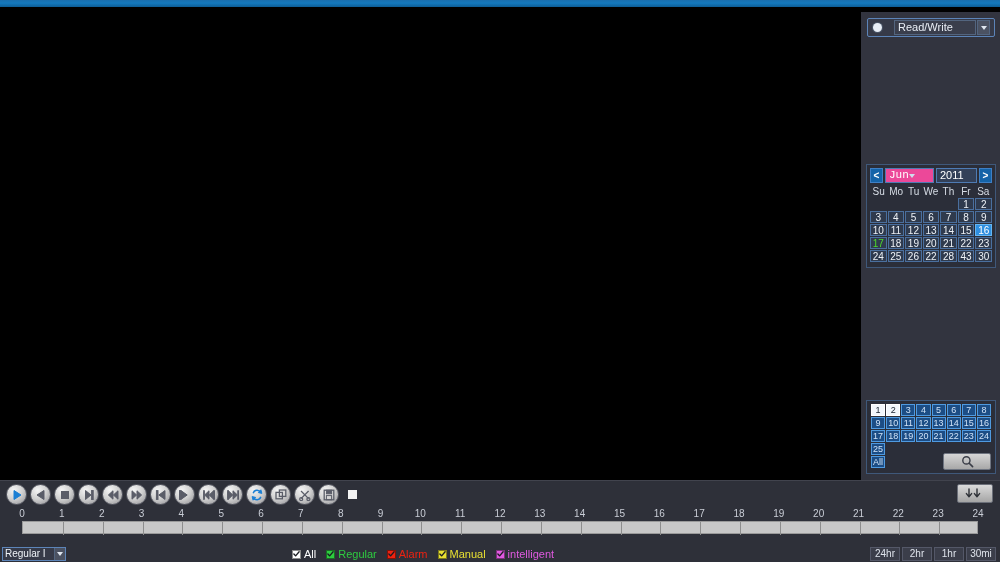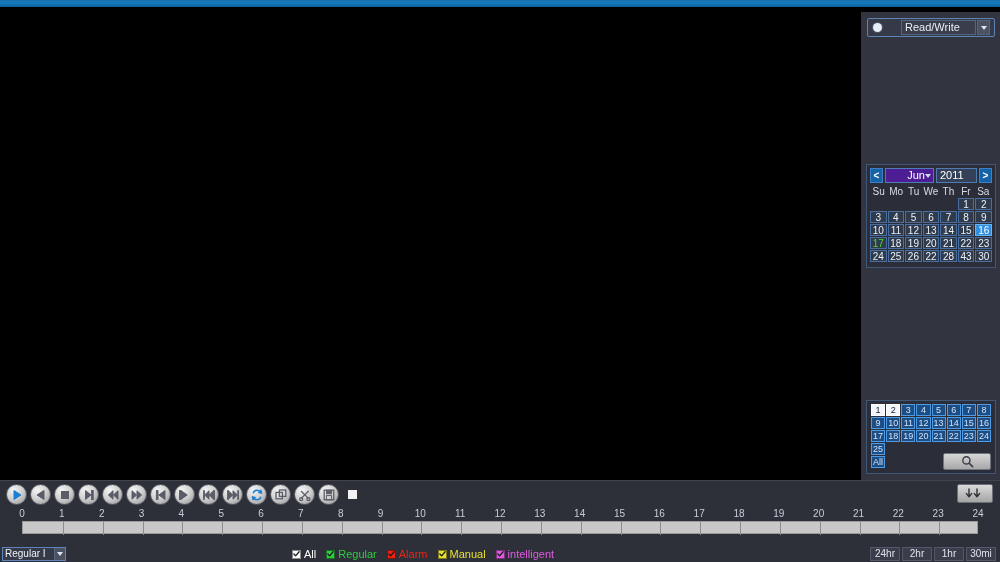--- a/index.html
+++ b/index.html
@@ -42,21 +42,21 @@
     border: 1px solid #5c84b8;
     border-radius: 2px;
     display: flex; align-items: center;
   }
   .rw-radio {
     width: 9px; height: 9px; border-radius: 50%;
     background: #e8eef6; margin-left: 5px; flex: 0 0 auto;
     box-shadow: 0 0 0 1px #4a5567;
   }
   .rw-field {
-    margin-left: 19px; height: 15px; flex: 1 1 auto;
+    margin-left: 12px; height: 15px; flex: 1 1 auto;
     border: 1px solid #53657f; background: #3a3e4c;
     color: #e9eef5; font-size: 11px; line-height: 13px;
     padding-left: 3px; overflow: hidden; white-space: nowrap;
   }
   .rw-arrow {
     width: 13px; height: 15px; margin-right: 4px; margin-left: 1px;
     border: 1px solid #53657f; background: #4b5262;
     display: flex; align-items: center; justify-content: center;
     flex: 0 0 auto;
   }
@@ -70,24 +70,25 @@
     position: absolute; left: 5px; top: 152px; width: 130px; height: 104px;
     background: #2b2e39; border: 1px solid #3f587a; padding: 3px;
   }
   .cal-head { display: flex; height: 15px; gap: 2px; align-items: stretch; }
   .cal-nav {
     width: 13px; background: #1463a8; border: 1px solid #3f7fc4;
     color: #fff; font-size: 10px; line-height: 13px; text-align: center;
     font-weight: bold; flex: 0 0 auto;
   }
   .cal-month {
-    flex: 1 1 auto; background: #4c1d95; border: 1px solid #4e7bb4;
+    flex: 1 1 auto; background: #ec4899; border: 1px solid #4e7bb4;
     color: #fff; font-size: 11px; line-height: 13px; padding-left: 3px;
-    display: flex; align-items: center; justify-content: flex-end;
+    display: flex; align-items: center; justify-content: flex-start;
     overflow: hidden;
+    font-family: Liberation Mono, monospace;
   }
   .cal-month .caret-d { border-top-color: #cfdcec; margin-right: 2px; }
   .cal-year {
     width: 41px; background: #334058; border: 1px solid #4e7bb4;
     color: #fff; font-size: 11px; line-height: 13px; text-align: left;
     padding-left: 3px; flex: 0 0 auto;
   }
   .cal-dow {
     display: grid; grid-template-columns: repeat(7, 1fr);
     margin-top: 2px; height: 13px;

